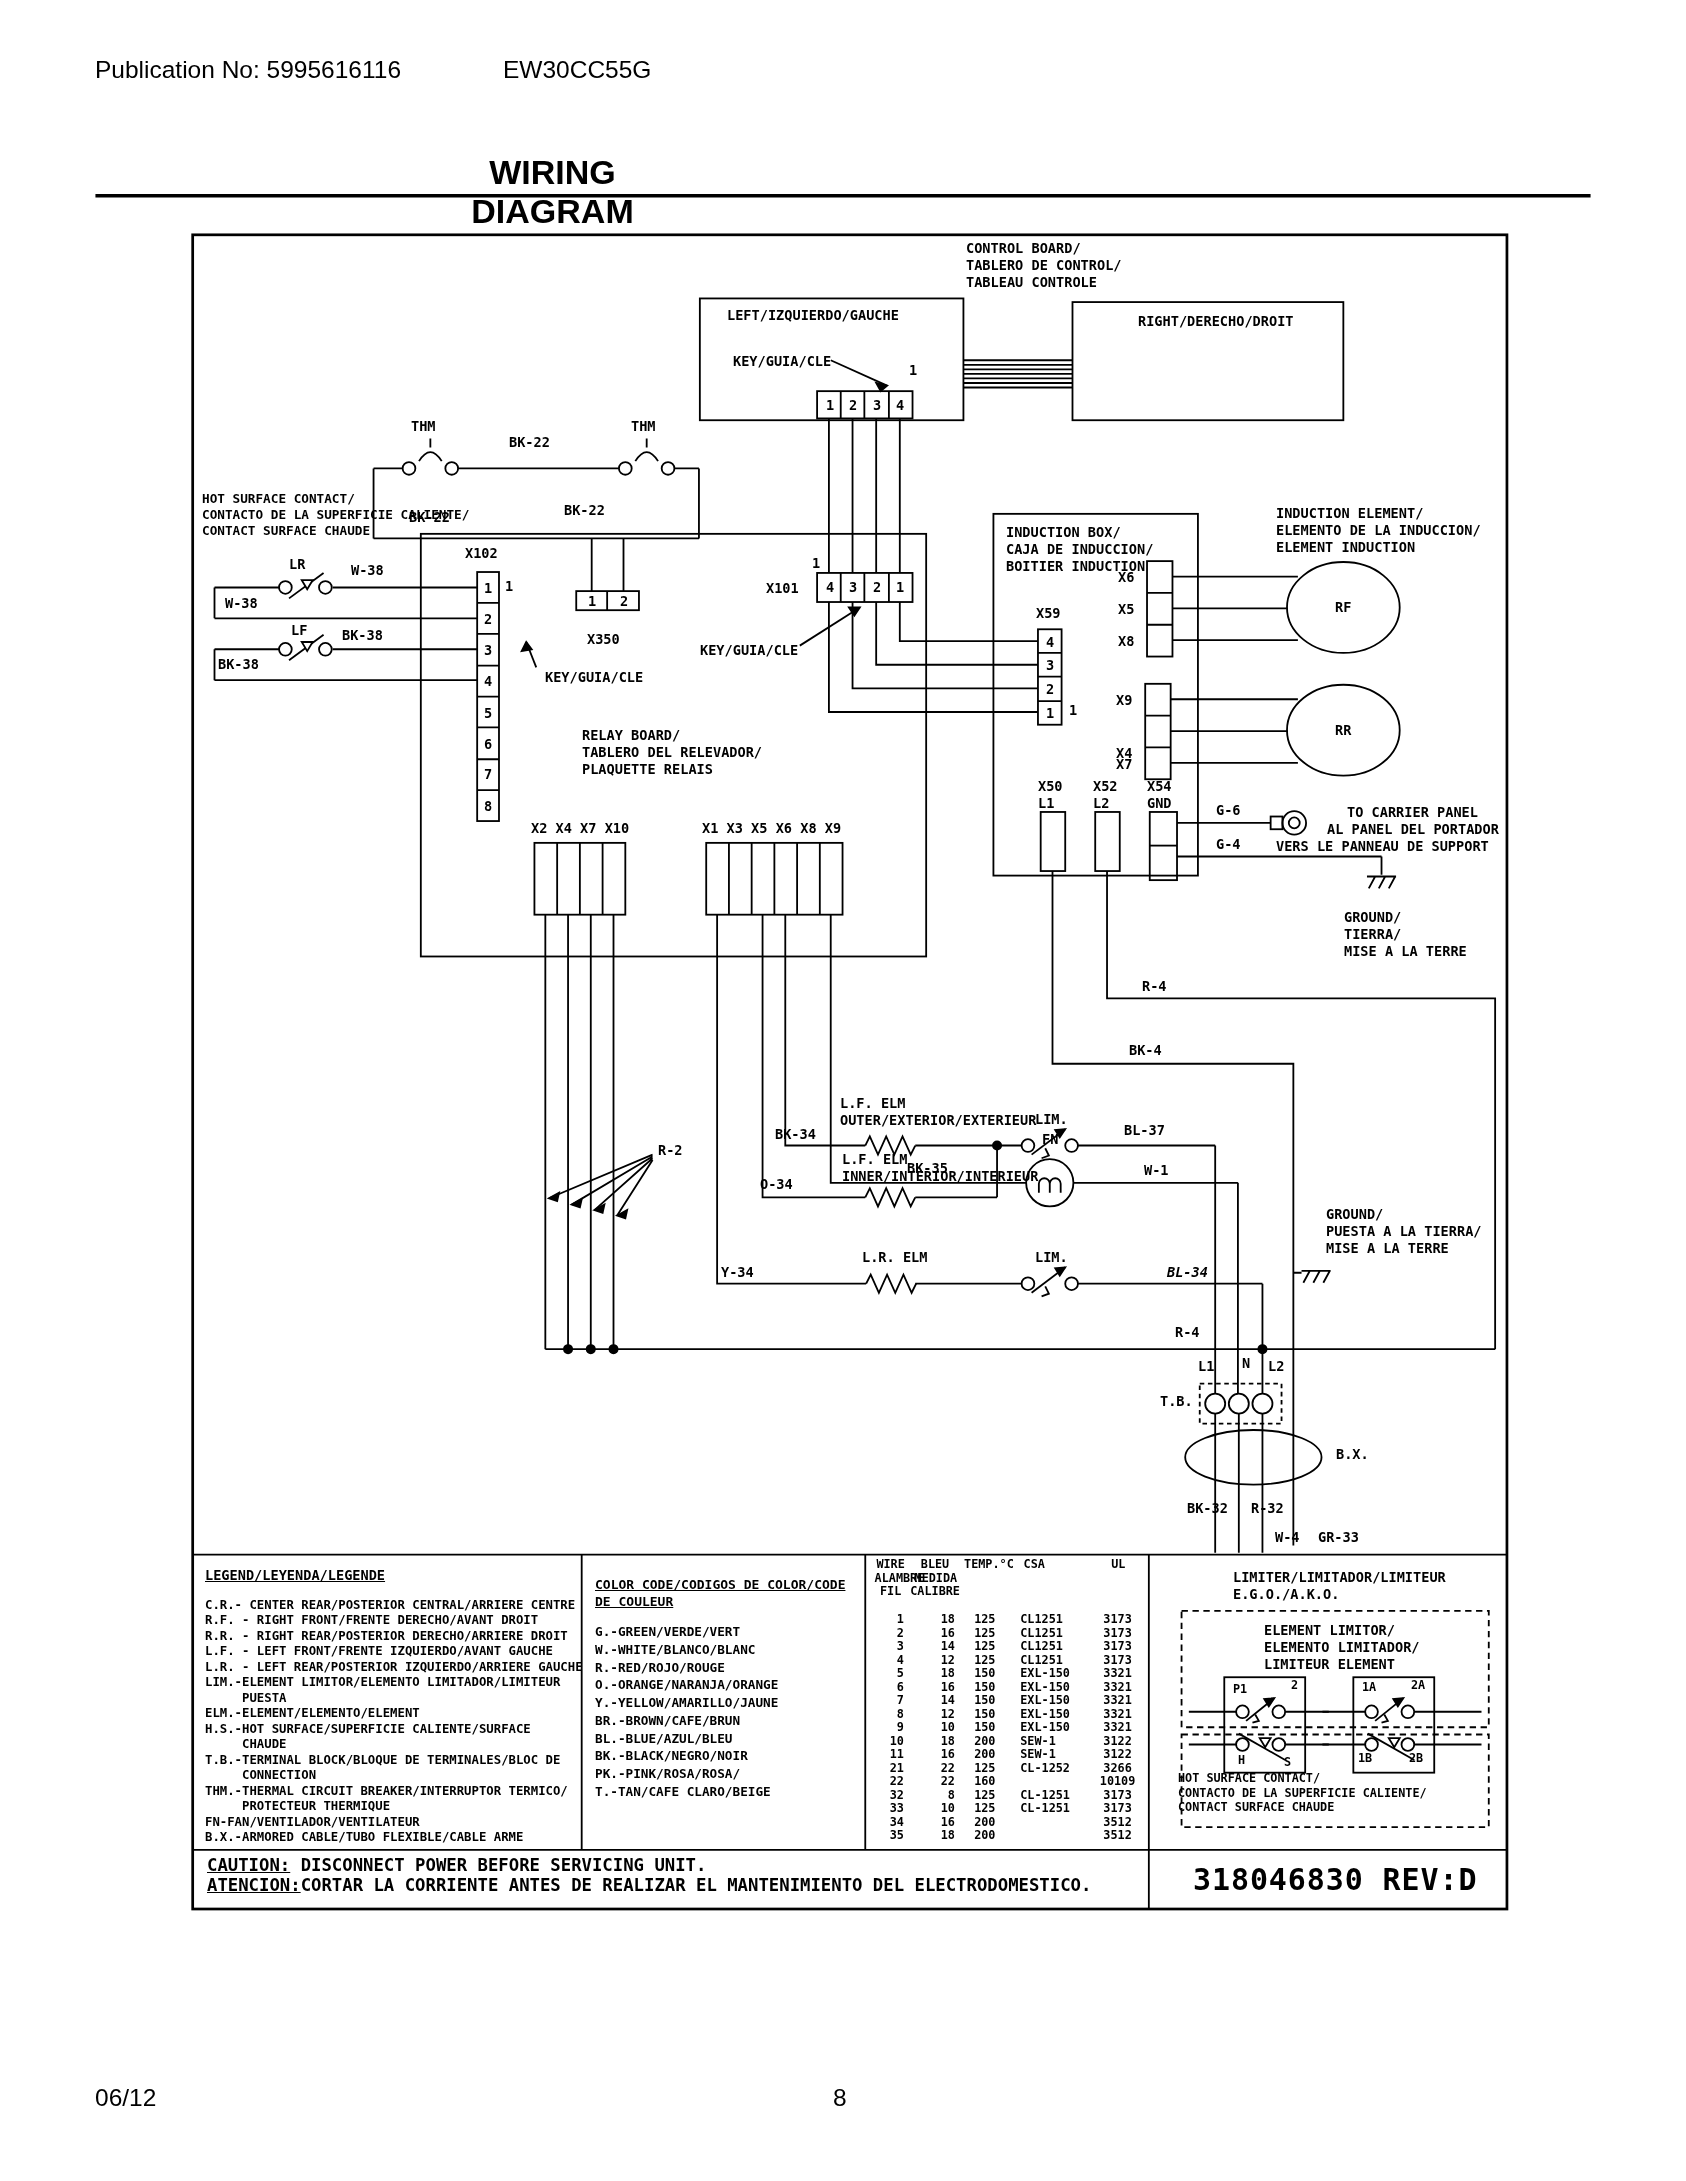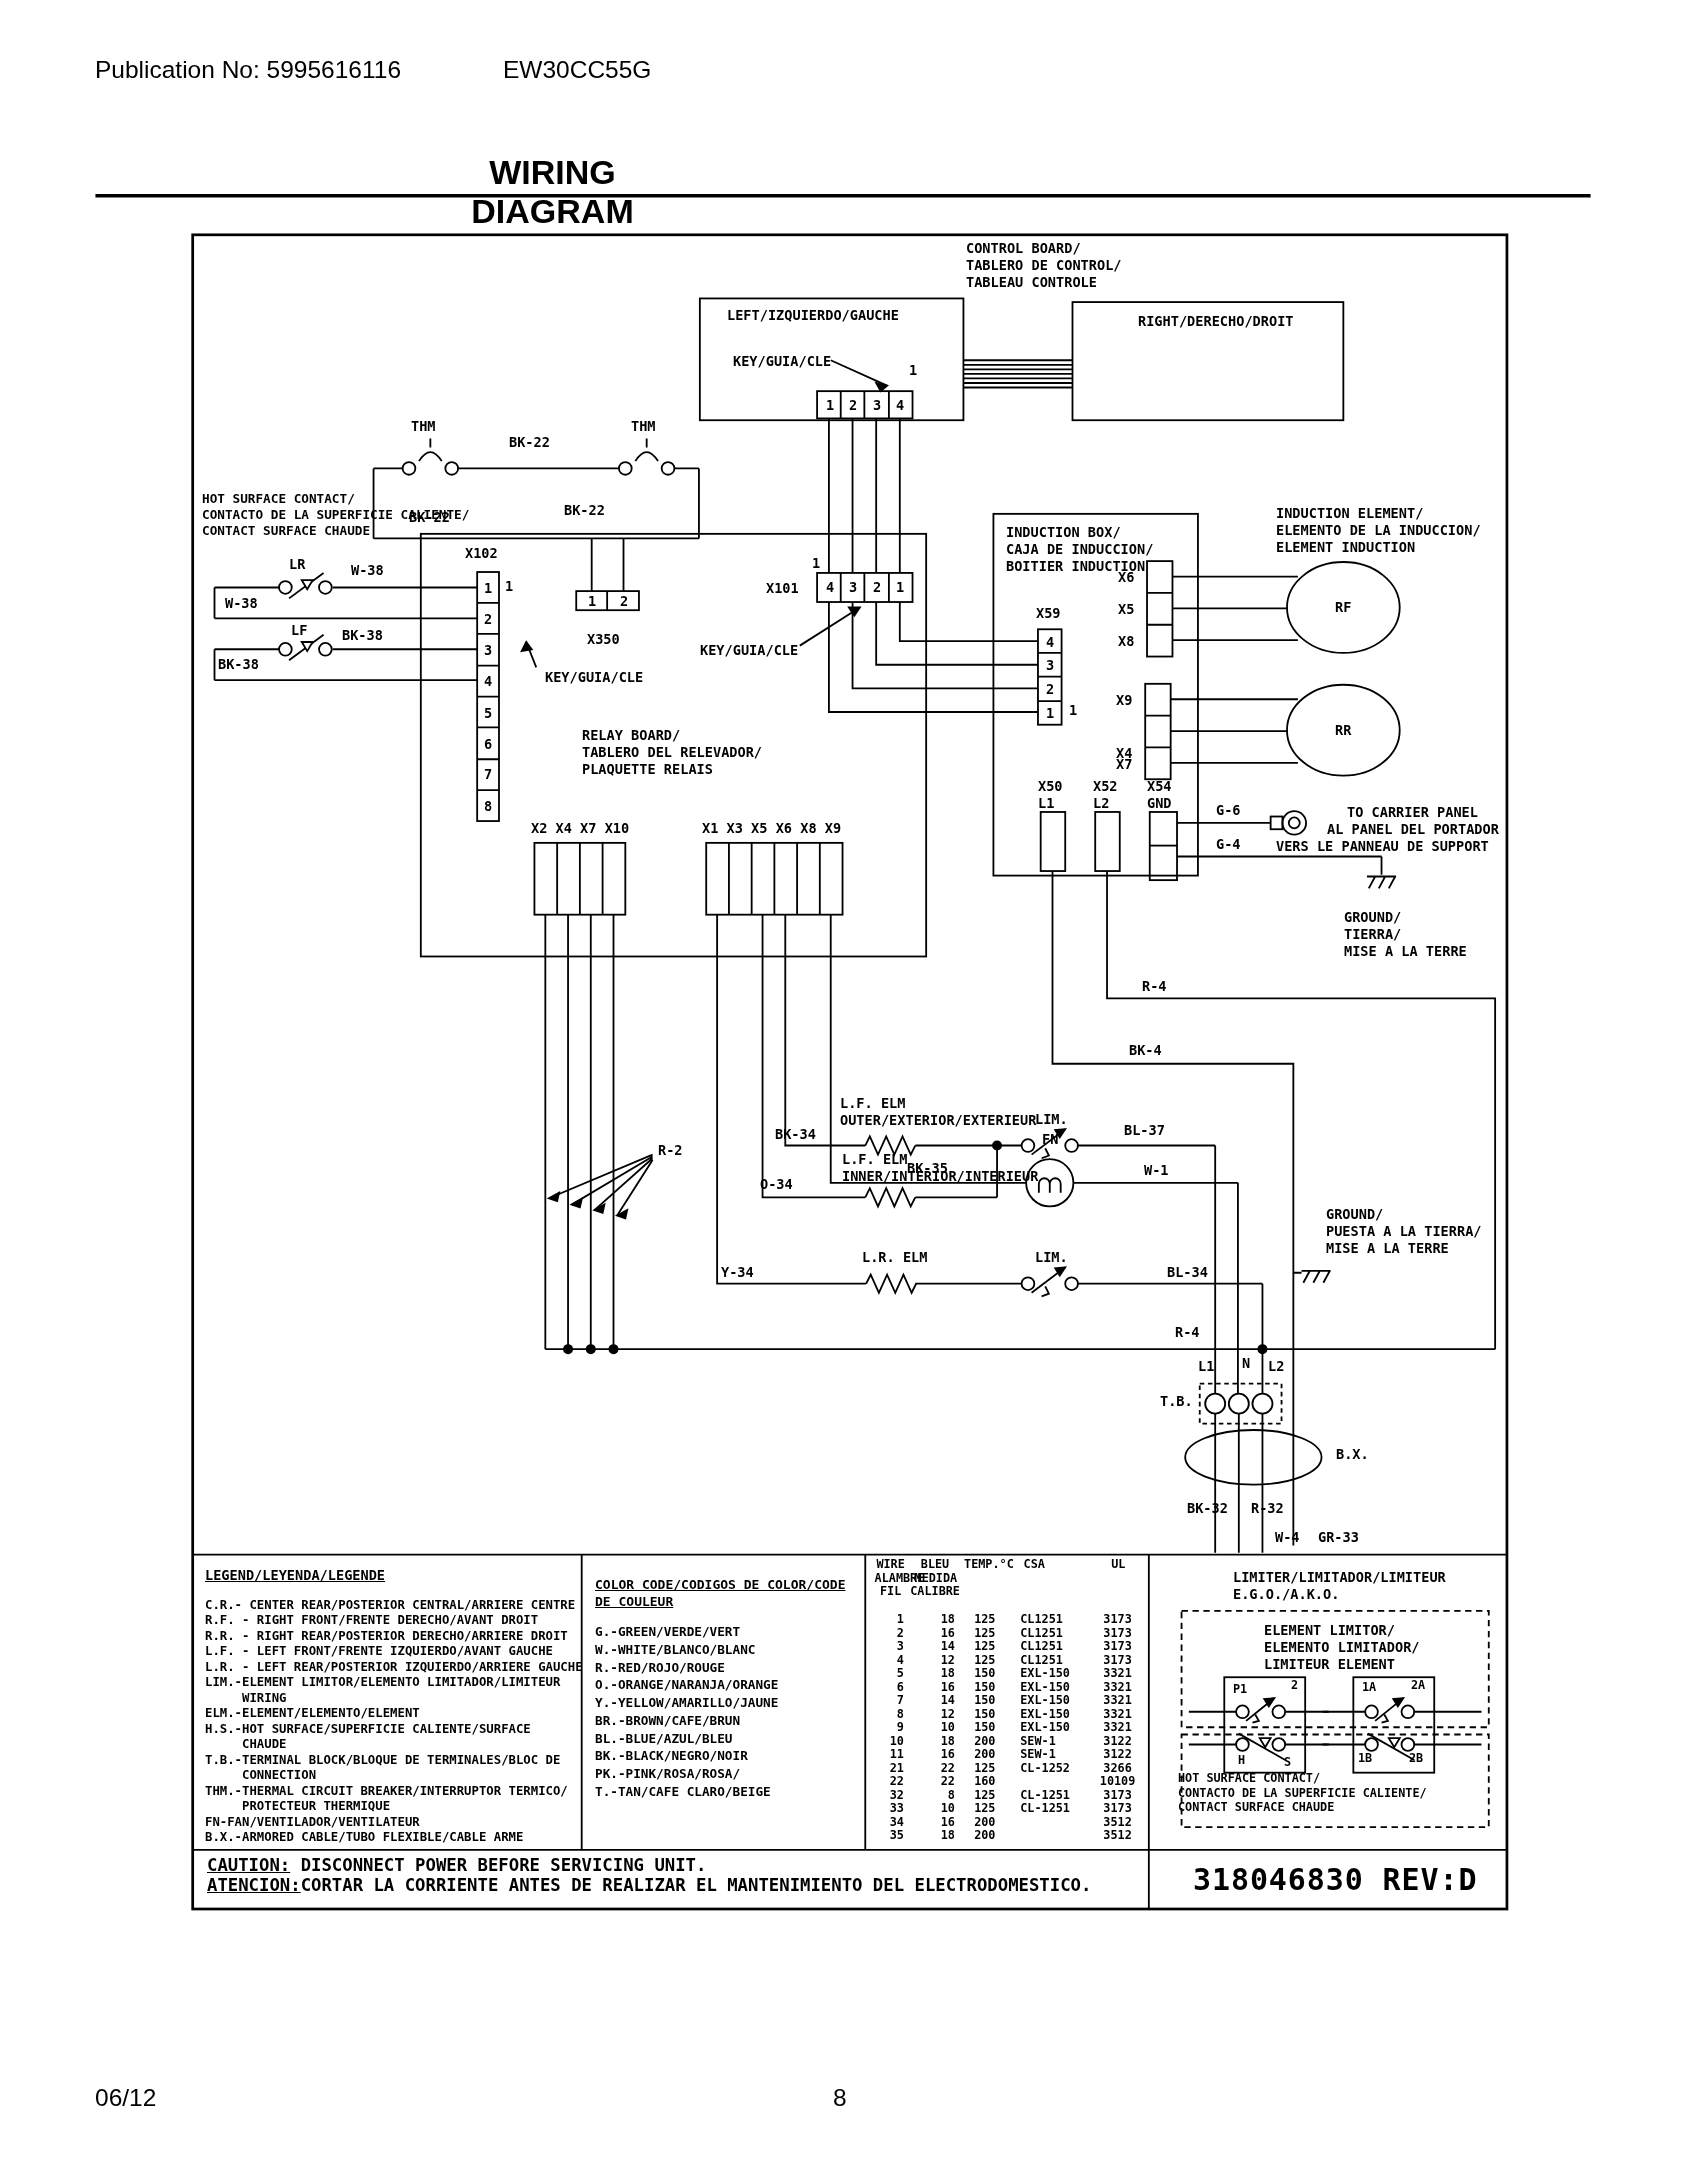--- a/index.html
+++ b/index.html
@@ -298,21 +298,21 @@
       <span class="lbl" style="left: 775px; top: 1126px;">BK-34</span>
       <span class="lbl" style="left: 842px; top: 1151px;">L.F. ELM
 INNER/INTERIOR/INTERIEUR</span>
       <span class="lbl" style="left: 760px; top: 1176px;">O-34</span>
       <span class="lbl" style="left: 1035px; top: 1111px;">LIM.</span>
       <span class="lbl" style="left: 1124px; top: 1122px;">BL-37</span>
       <span class="lbl" style="left: 658px; top: 1142px;">R-2</span>
       <span class="lbl" style="left: 862px; top: 1249px;">L.R. ELM</span>
       <span class="lbl" style="left: 721px; top: 1264px;">Y-34</span>
       <span class="lbl" style="left: 1035px; top: 1249px;">LIM.</span>
-      <span class="lbl" style="left: 1167px; top: 1264px;">BL-34</span>
+      <span class="lbl" style="left: 1167px; top: 1264px; font-style: italic;">BL-34</span>
       <span class="lbl" style="left: 1326px; top: 1206px;">GROUND/
 PUESTA A LA TIERRA/
 MISE A LA TERRE</span>
       <span class="lbl" style="left: 1175px; top: 1324px;">R-4</span>
       <span class="lbl" style="left: 1198px; top: 1358px;">L1</span>
       <span class="lbl" style="left: 1242px; top: 1355px;">N</span>
       <span class="lbl" style="left: 1268px; top: 1358px;">L2</span>
       <span class="lbl" style="left: 1160px; top: 1393px;">T.B.</span>
       <span class="lbl" style="left: 1336px; top: 1446px;">B.X.</span>
       <span class="lbl" style="left: 1187px; top: 1500px;">BK-32</span>
@@ -363,21 +363,21 @@
 
   <div class="abs" id="legend">
     <span id="legend-title">LEGEND/LEYENDA/LEGENDE</span>
     <div id="legend-lines">
         <div>C.R.- CENTER REAR/POSTERIOR CENTRAL/ARRIERE CENTRE</div>
         <div>R.F. - RIGHT FRONT/FRENTE DERECHO/AVANT DROIT</div>
         <div>R.R. - RIGHT REAR/POSTERIOR DERECHO/ARRIERE DROIT</div>
         <div>L.F. - LEFT FRONT/FRENTE IZQUIERDO/AVANT GAUCHE</div>
         <div>L.R. - LEFT REAR/POSTERIOR IZQUIERDO/ARRIERE GAUCHE</div>
         <div>LIM.-ELEMENT LIMITOR/ELEMENTO LIMITADOR/LIMITEUR</div>
-        <div>     WIRING</div>
+        <div>     PUESTA</div>
         <div>ELM.-ELEMENT/ELEMENTO/ELEMENT</div>
         <div>H.S.-HOT SURFACE/SUPERFICIE CALIENTE/SURFACE</div>
         <div>     CHAUDE</div>
         <div>T.B.-TERMINAL BLOCK/BLOQUE DE TERMINALES/BLOC DE</div>
         <div>     CONNECTION</div>
         <div>THM.-THERMAL CIRCUIT BREAKER/INTERRUPTOR TERMICO/</div>
         <div>     PROTECTEUR THERMIQUE</div>
         <div>FN-FAN/VENTILADOR/VENTILATEUR</div>
         <div>B.X.-ARMORED CABLE/TUBO FLEXIBLE/CABLE ARME</div>
       </div>

